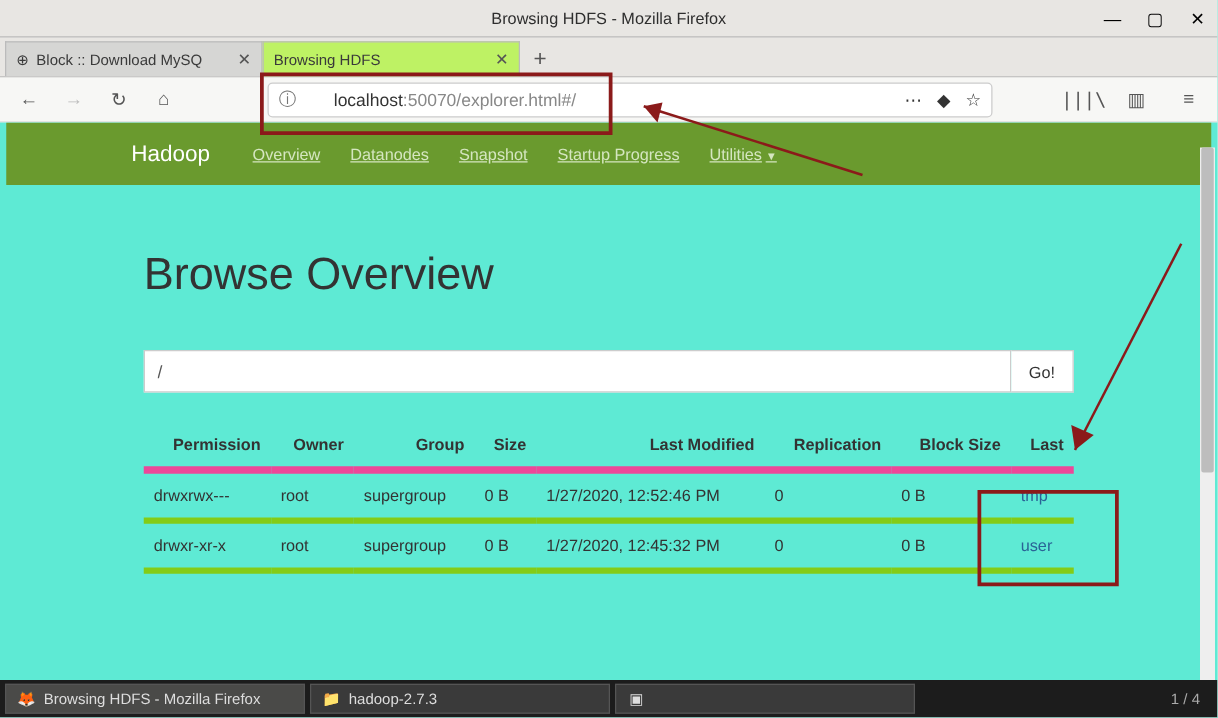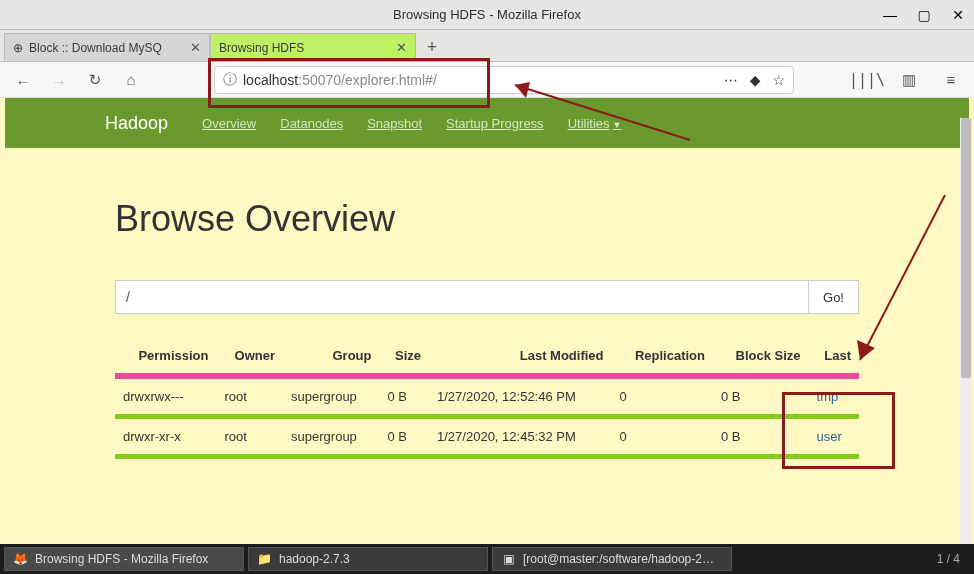--- a/index.html
+++ b/index.html
@@ -14,33 +14,33 @@
     .tab { height: 28px; width: 206px; display: flex; align-items: center; padding: 0 8px; gap: 6px; border: 1px solid #bbb; border-bottom: none; font-size: 12px; color: #3a3a3a; background: #d6d6d4; }
     .tab.active { background: #bef264; }
     .tab-label { flex: 1; overflow: hidden; white-space: nowrap; text-overflow: ellipsis; }
     .tab-close { font-size: 13px; color: #555; cursor: pointer; }
     .tab-add { width: 32px; height: 28px; display: flex; align-items: center; justify-content: center; font-size: 18px; color: #555; cursor: pointer; }
     
     .navbar { height: 36px; background: #f7f7f5; display: flex; align-items: center; padding: 0 10px; gap: 10px; border-bottom: 1px solid #ddd; }
     .nav-btn { width: 26px; height: 26px; display: flex; align-items: center; justify-content: center; color: #555; font-size: 15px; cursor: pointer; }
     .nav-btn.disabled { color: #bbb; }
     .urlbar { flex: 1; max-width: 580px; height: 28px; border: 1px solid #ccc; border-radius: 4px; display: flex; align-items: center; padding: 0 8px; gap: 6px; background: #fff; font-size: 14px; color: #333; position: relative; margin-left: 60px; }
-    .urlbar .host { color: #333; }
+    .urlbar .host { color: #333; margin-left: 24px; }
     .urlbar .port-path { color: #888; }
     .urlbar-icon { color: #777; font-size: 14px; }
     .urlbar-right { margin-left: auto; display: flex; gap: 12px; align-items: center; }
     .nav-right { display: flex; gap: 16px; margin-left: auto; align-items: center; }
     
     .red-box { position: absolute; border: 3px solid #8b1a1a; pointer-events: none; z-index: 50; }
     .red-box.url { top: 58px; left: 208px; width: 282px; height: 50px; }
     .red-box.name { top: 392px; left: 782px; width: 113px; height: 77px; }
     
     .arrow-svg { position: absolute; pointer-events: none; z-index: 51; }
     
-    .content-area { height: calc(100% - 30px - 32px - 36px - 30px); overflow-y: auto; background: #fef9c3; }
+    .content-area { height: calc(100% - 30px - 32px - 36px - 30px); overflow-y: auto; background: #5eead4; }
     
     .hadoop-nav { height: 50px; background: #6a9a2e; display: flex; align-items: center; padding: 0 100px; gap: 24px; margin: 0 5px; }
     .hadoop-brand { color: #fff; font-size: 18px; margin-right: 10px; }
     .hadoop-link { color: #d5e6c0; font-size: 13px; cursor: pointer; text-decoration: underline; }
     .hadoop-link .caret { font-size: 9px; margin-left: 3px; }
     
     .page-body { padding: 20px 115px 40px; }
     .page-heading { font-size: 36px; font-weight: normal; color: #333; margin: 30px 0 40px; }
     
     .path-row { display: flex; gap: 0; margin-bottom: 24px; }
@@ -184,18 +184,17 @@
   <div class="taskbar-item active">
     <span class="taskbar-icon">🦊</span>
     <span>Browsing HDFS - Mozilla Firefox</span>
   </div>
   <div class="taskbar-item">
     <span class="taskbar-icon">📁</span>
     <span>hadoop-2.7.3</span>
   </div>
   <div class="taskbar-item">
     <span class="taskbar-icon">▣</span>
-    <span>[root@master:/software/hadoop-2…</span>
   </div>
   <div class="taskbar-right">
     <span>1 / 4</span>
   </div>
 </div>
 
 </body></html>

